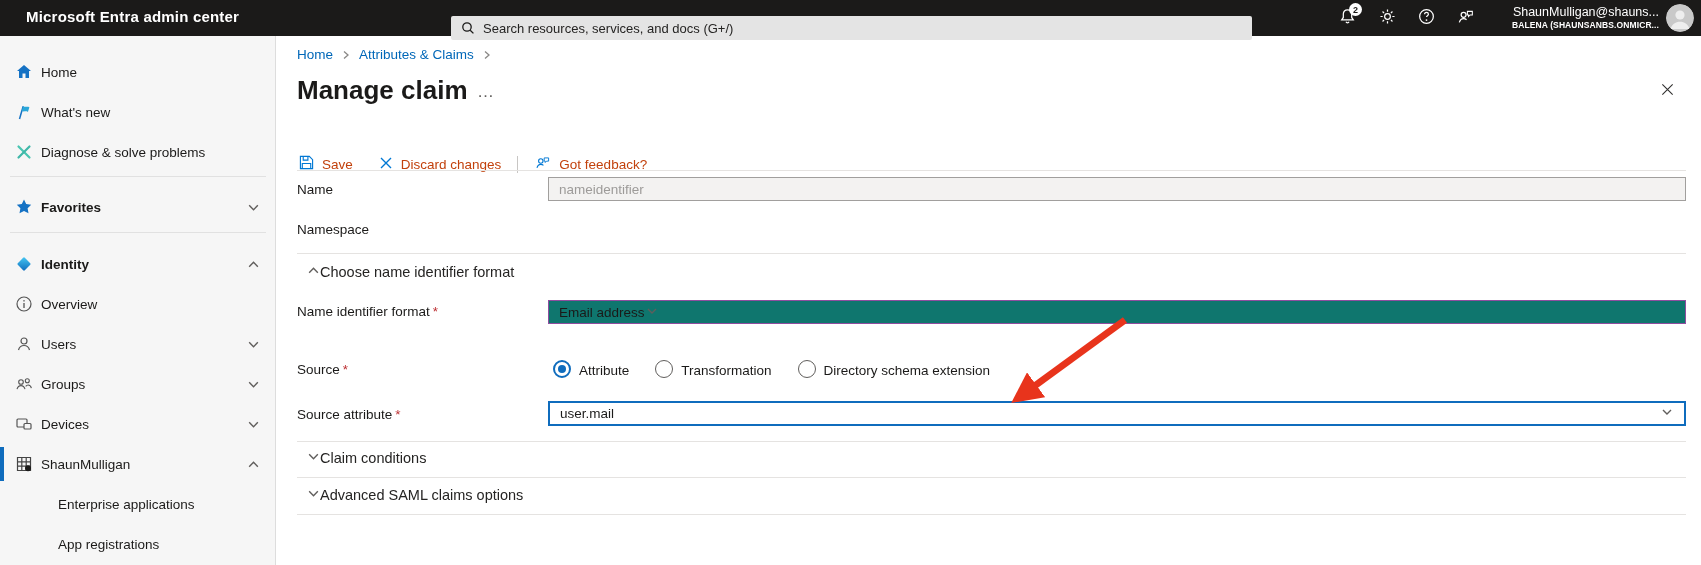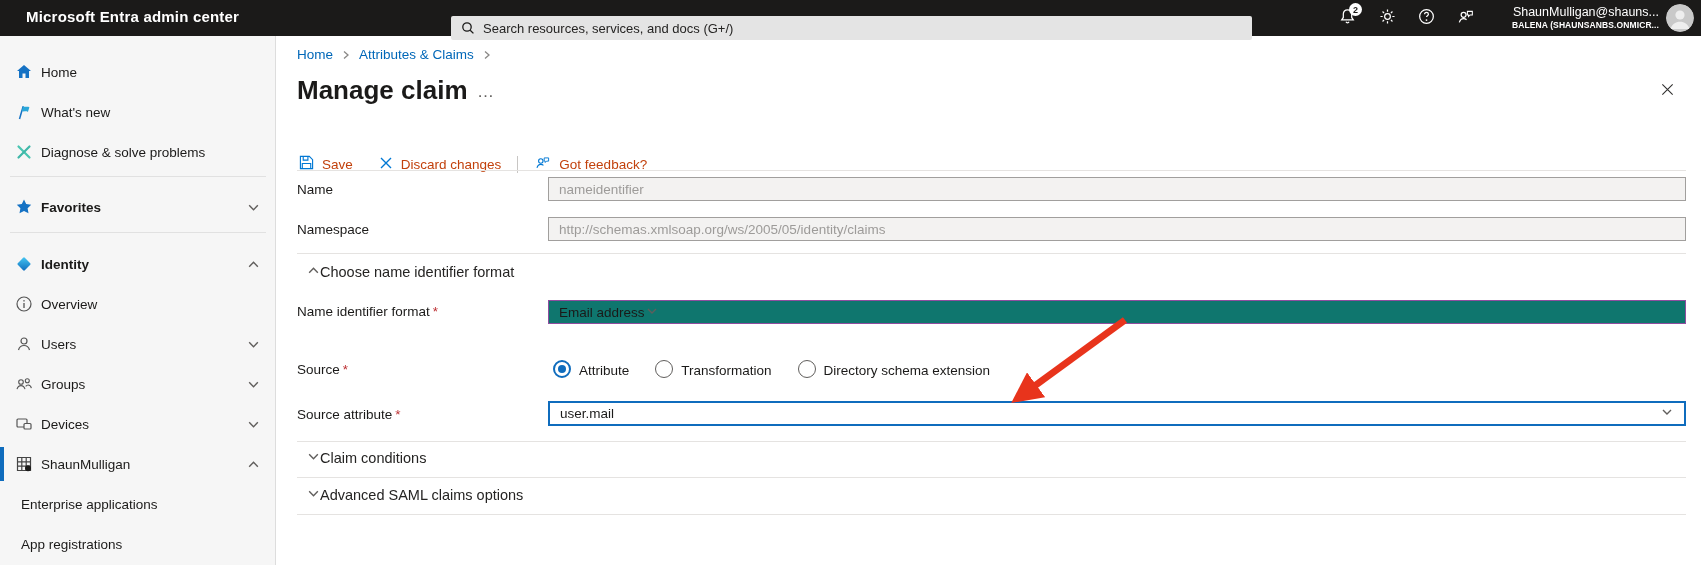--- a/index.html
+++ b/index.html
@@ -17,21 +17,21 @@
   .badge{position:absolute;top:3px;right:4px;width:13px;height:13px;border-radius:50%;background:#fff;color:#1b1a19;
        font-size:9px;font-weight:700;display:flex;align-items:center;justify-content:center}
   .account{position:absolute;right:42px;top:4px;text-align:right;line-height:1.3;cursor:pointer}
   .account-name{font-size:12.5px}
   .account-org{font-size:8.5px;font-weight:700;letter-spacing:.1px}
   .avatar{position:absolute;right:7px;top:4px;width:28px;height:28px;border-radius:50%;overflow:hidden;cursor:pointer}
   
   .sidebar{position:absolute;top:36px;left:0;width:276px;height:529px;background:#f6f6f6;border-right:1px solid #ddd;box-sizing:border-box}
   .side-item{position:absolute;left:0;width:276px;height:40px;display:flex;align-items:center;cursor:pointer}
   .side-item .ic{width:18px;height:18px;margin-left:15px;margin-right:8px;display:flex;align-items:center;justify-content:center}
-  .side-item.noicon .lbl{margin-left:21px}
+  .side-item.noicon .lbl{margin-left:58px}
   .side-item .lbl{font-size:13.5px;color:#1b1a19;white-space:nowrap}
   .side-item .chev{position:absolute;right:16px;display:flex}
   .side-item.active::before{content:"";position:absolute;left:0;top:3px;width:4px;height:34px;background:#0f6cbd}
   .side-div{position:absolute;left:10px;width:256px;height:1px;background:#e1e1e1}
   .w600{font-weight:700}
   
   .main{position:absolute;left:276px;top:36px;width:1425px;height:529px;background:#fff}
   .breadcrumb{position:absolute;left:21px;top:11px;display:flex;align-items:center;font-size:13.5px}
   .bc-link{color:#0067b8;cursor:pointer;text-decoration:none}
   .bc-sep{margin:0 8px;display:flex}
@@ -331,23 +331,20 @@
   </div>
 
   <div class="hdiv" style="top:134px"></div>
 
   <div class="row-label" style="top:146px">Name</div>
   <div class="field disabled" style="top:141px">
     <span>nameidentifier</span>
   </div>
 
   <div class="row-label" style="top:186px">Namespace</div>
-  <div class="field disabled" style="top:181px">
-    <span>http://schemas.xmlsoap.org/ws/2005/05/identity/claims</span>
-  </div>
 
   <div class="hdiv" style="top:217px"></div>
 
   <div class="sec-head" style="top:228px">
     <span>
       <svg width="13" height="13" viewBox="0 0 12 12">
           <path d="M2 8l4-4 4 4" fill="none" stroke="#605e5c" stroke-width="1.3"></path>
         </svg>
     </span>
     <span>Choose name identifier format</span>

